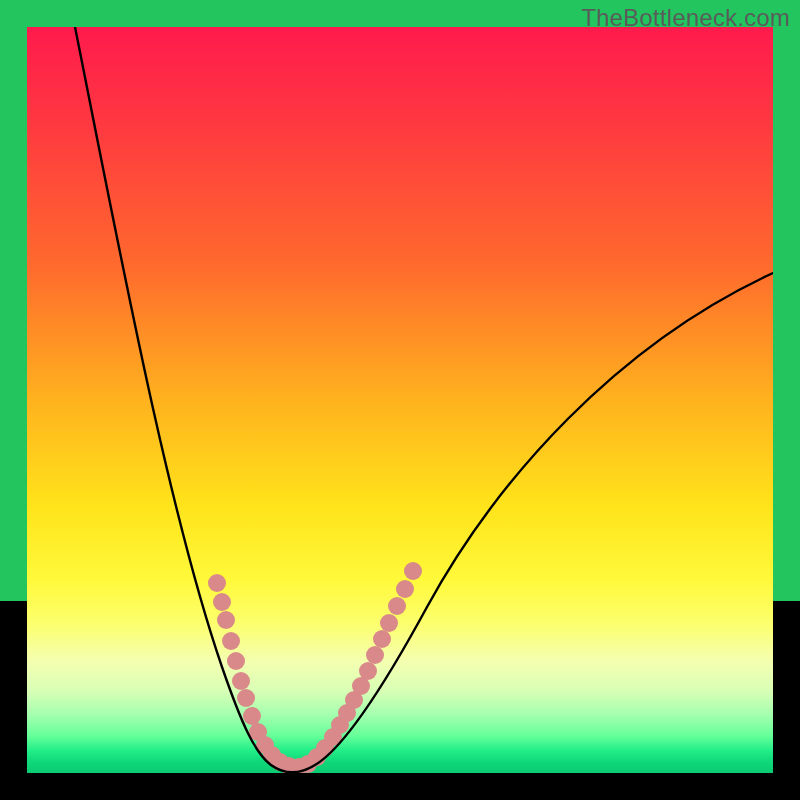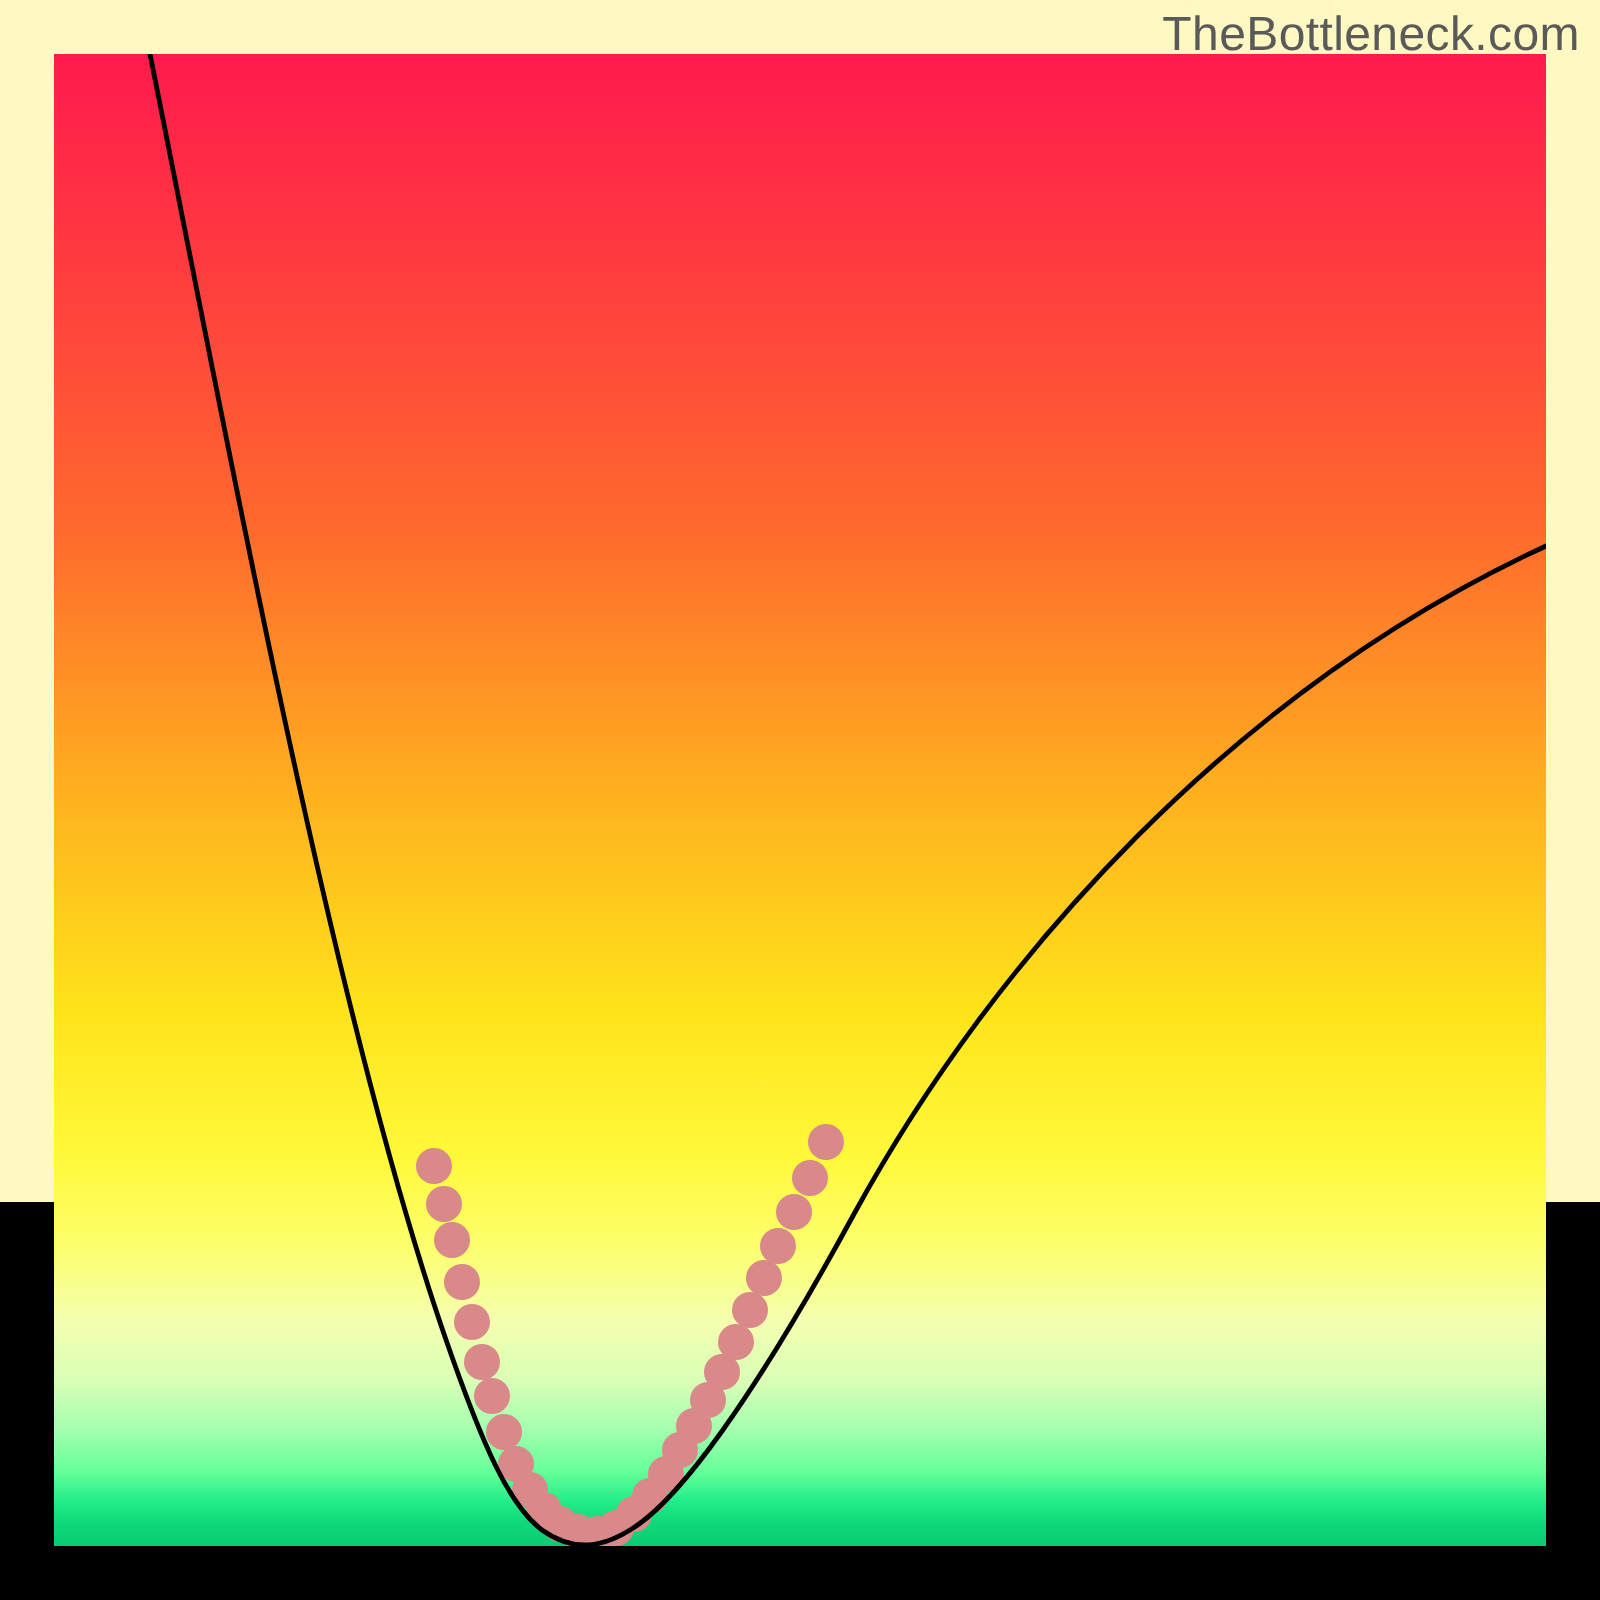--- a/index.html
+++ b/index.html
@@ -10,21 +10,21 @@
     overflow: hidden;
     background: #000;
     font-family: Arial, Helvetica, sans-serif;
   }
   .frame {
     position: absolute;
     left: 0;
     top: 0;
     width: 800px;
     height: 601px;
-    background: #fef9c3;
+    background: #22c55e;
   }
   .plot {
     position: absolute;
     left: 27px;
     top: 27px;
     width: 746px;
     height: 746px;
     
     background: linear-gradient(
       to bottom,

